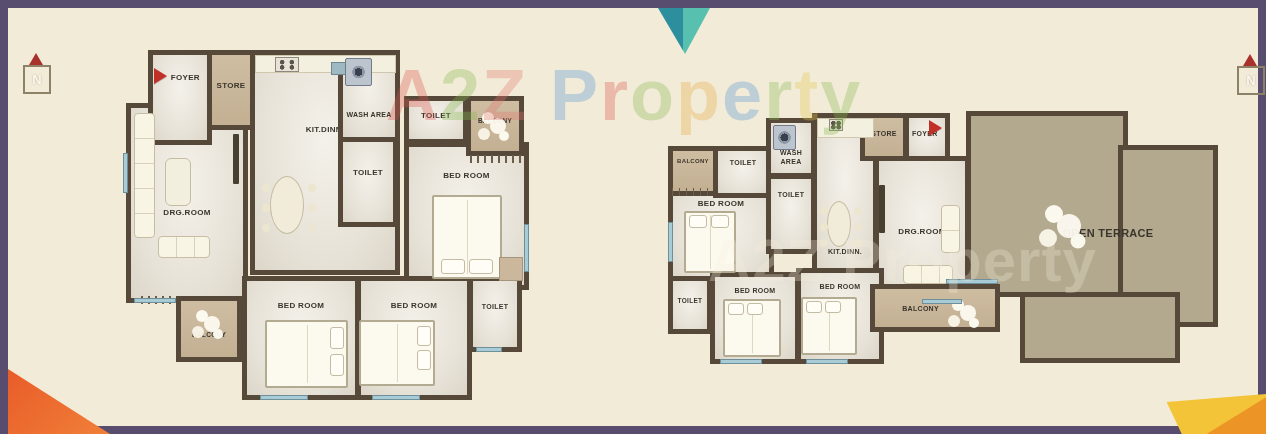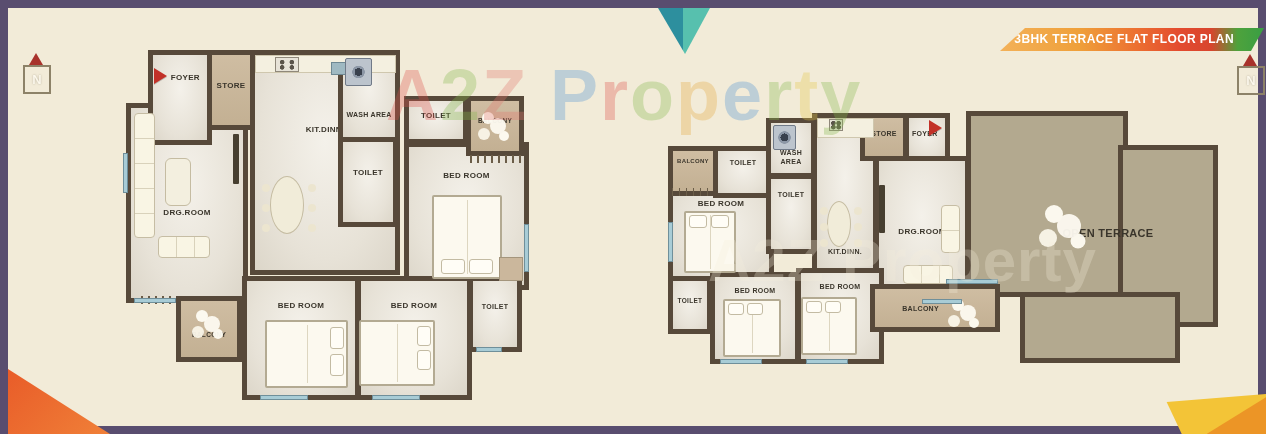--- a/index.html
+++ b/index.html
@@ -170,23 +170,20 @@
     <div class="abs stones" style="left:188px;top:302px;"></div>
     <div class="abs rail" style="left:462px;top:147px;width:52px;"></div>
     <div class="abs rail" style="left:133px;top:288px;width:34px;"></div>
     <div class="abs win" style="left:516px;top:216px;width:5px;height:48px;"></div>
     <div class="abs win" style="left:252px;top:387px;width:48px;height:5px;"></div>
     <div class="abs win" style="left:364px;top:387px;width:48px;height:5px;"></div>
     <div class="abs win" style="left:126px;top:290px;width:42px;height:5px;"></div>
     <div class="abs win" style="left:115px;top:145px;width:5px;height:40px;"></div>
     <div class="abs win" style="left:468px;top:339px;width:26px;height:5px;"></div>
 
-    <div class="abs banner banner-right">
-      <span>3BHK TERRACE FLAT FLOOR PLAN</span>
-    </div>
     <div class="abs compass" style="left:1229px;top:46px;">
       <div class="arrow"></div>
       <div class="nbox">N</div>
     </div>
 
     <div class="room terrace" style="left:958px;top:103px;width:162px;height:186px;"></div>
     <div class="room terrace" style="left:1110px;top:137px;width:100px;height:182px;"></div>
     <div class="room terrace" style="left:1012px;top:284px;width:160px;height:71px;"></div>
     <span class="freelabel" style="left:1040px;top:219px;width:120px;text-align:center;">OPEN TERRACE</span>
 

